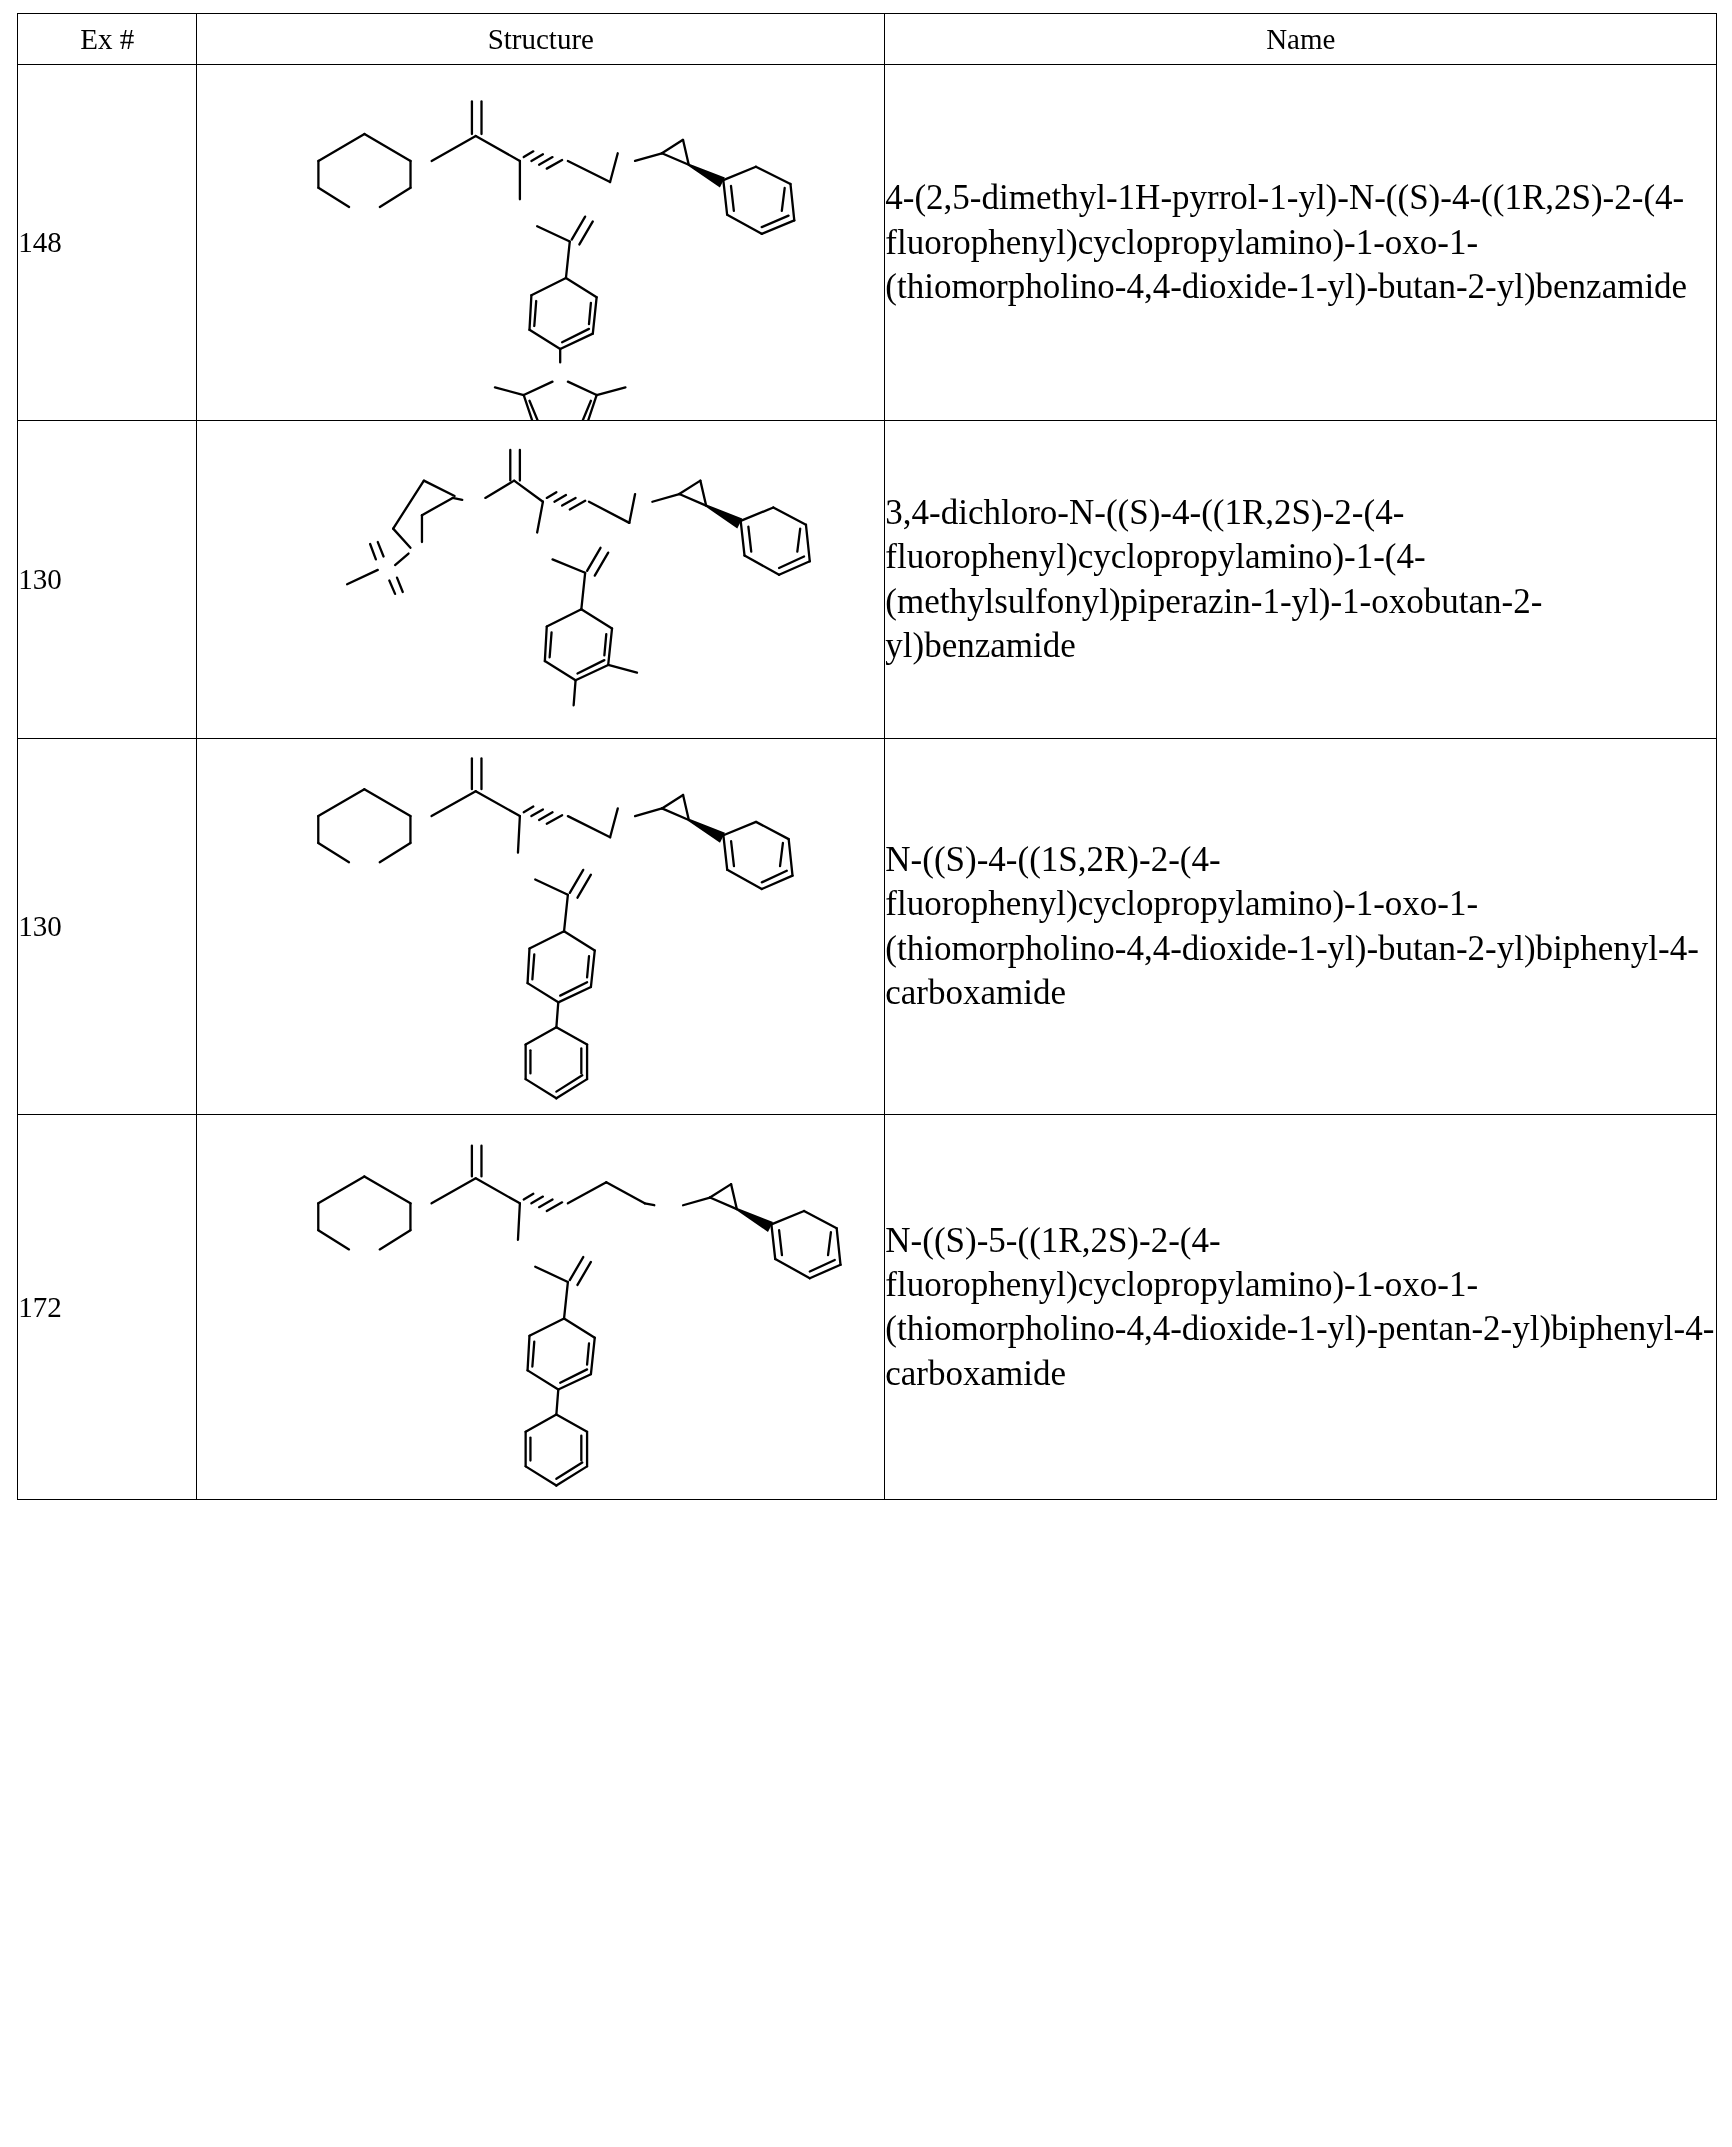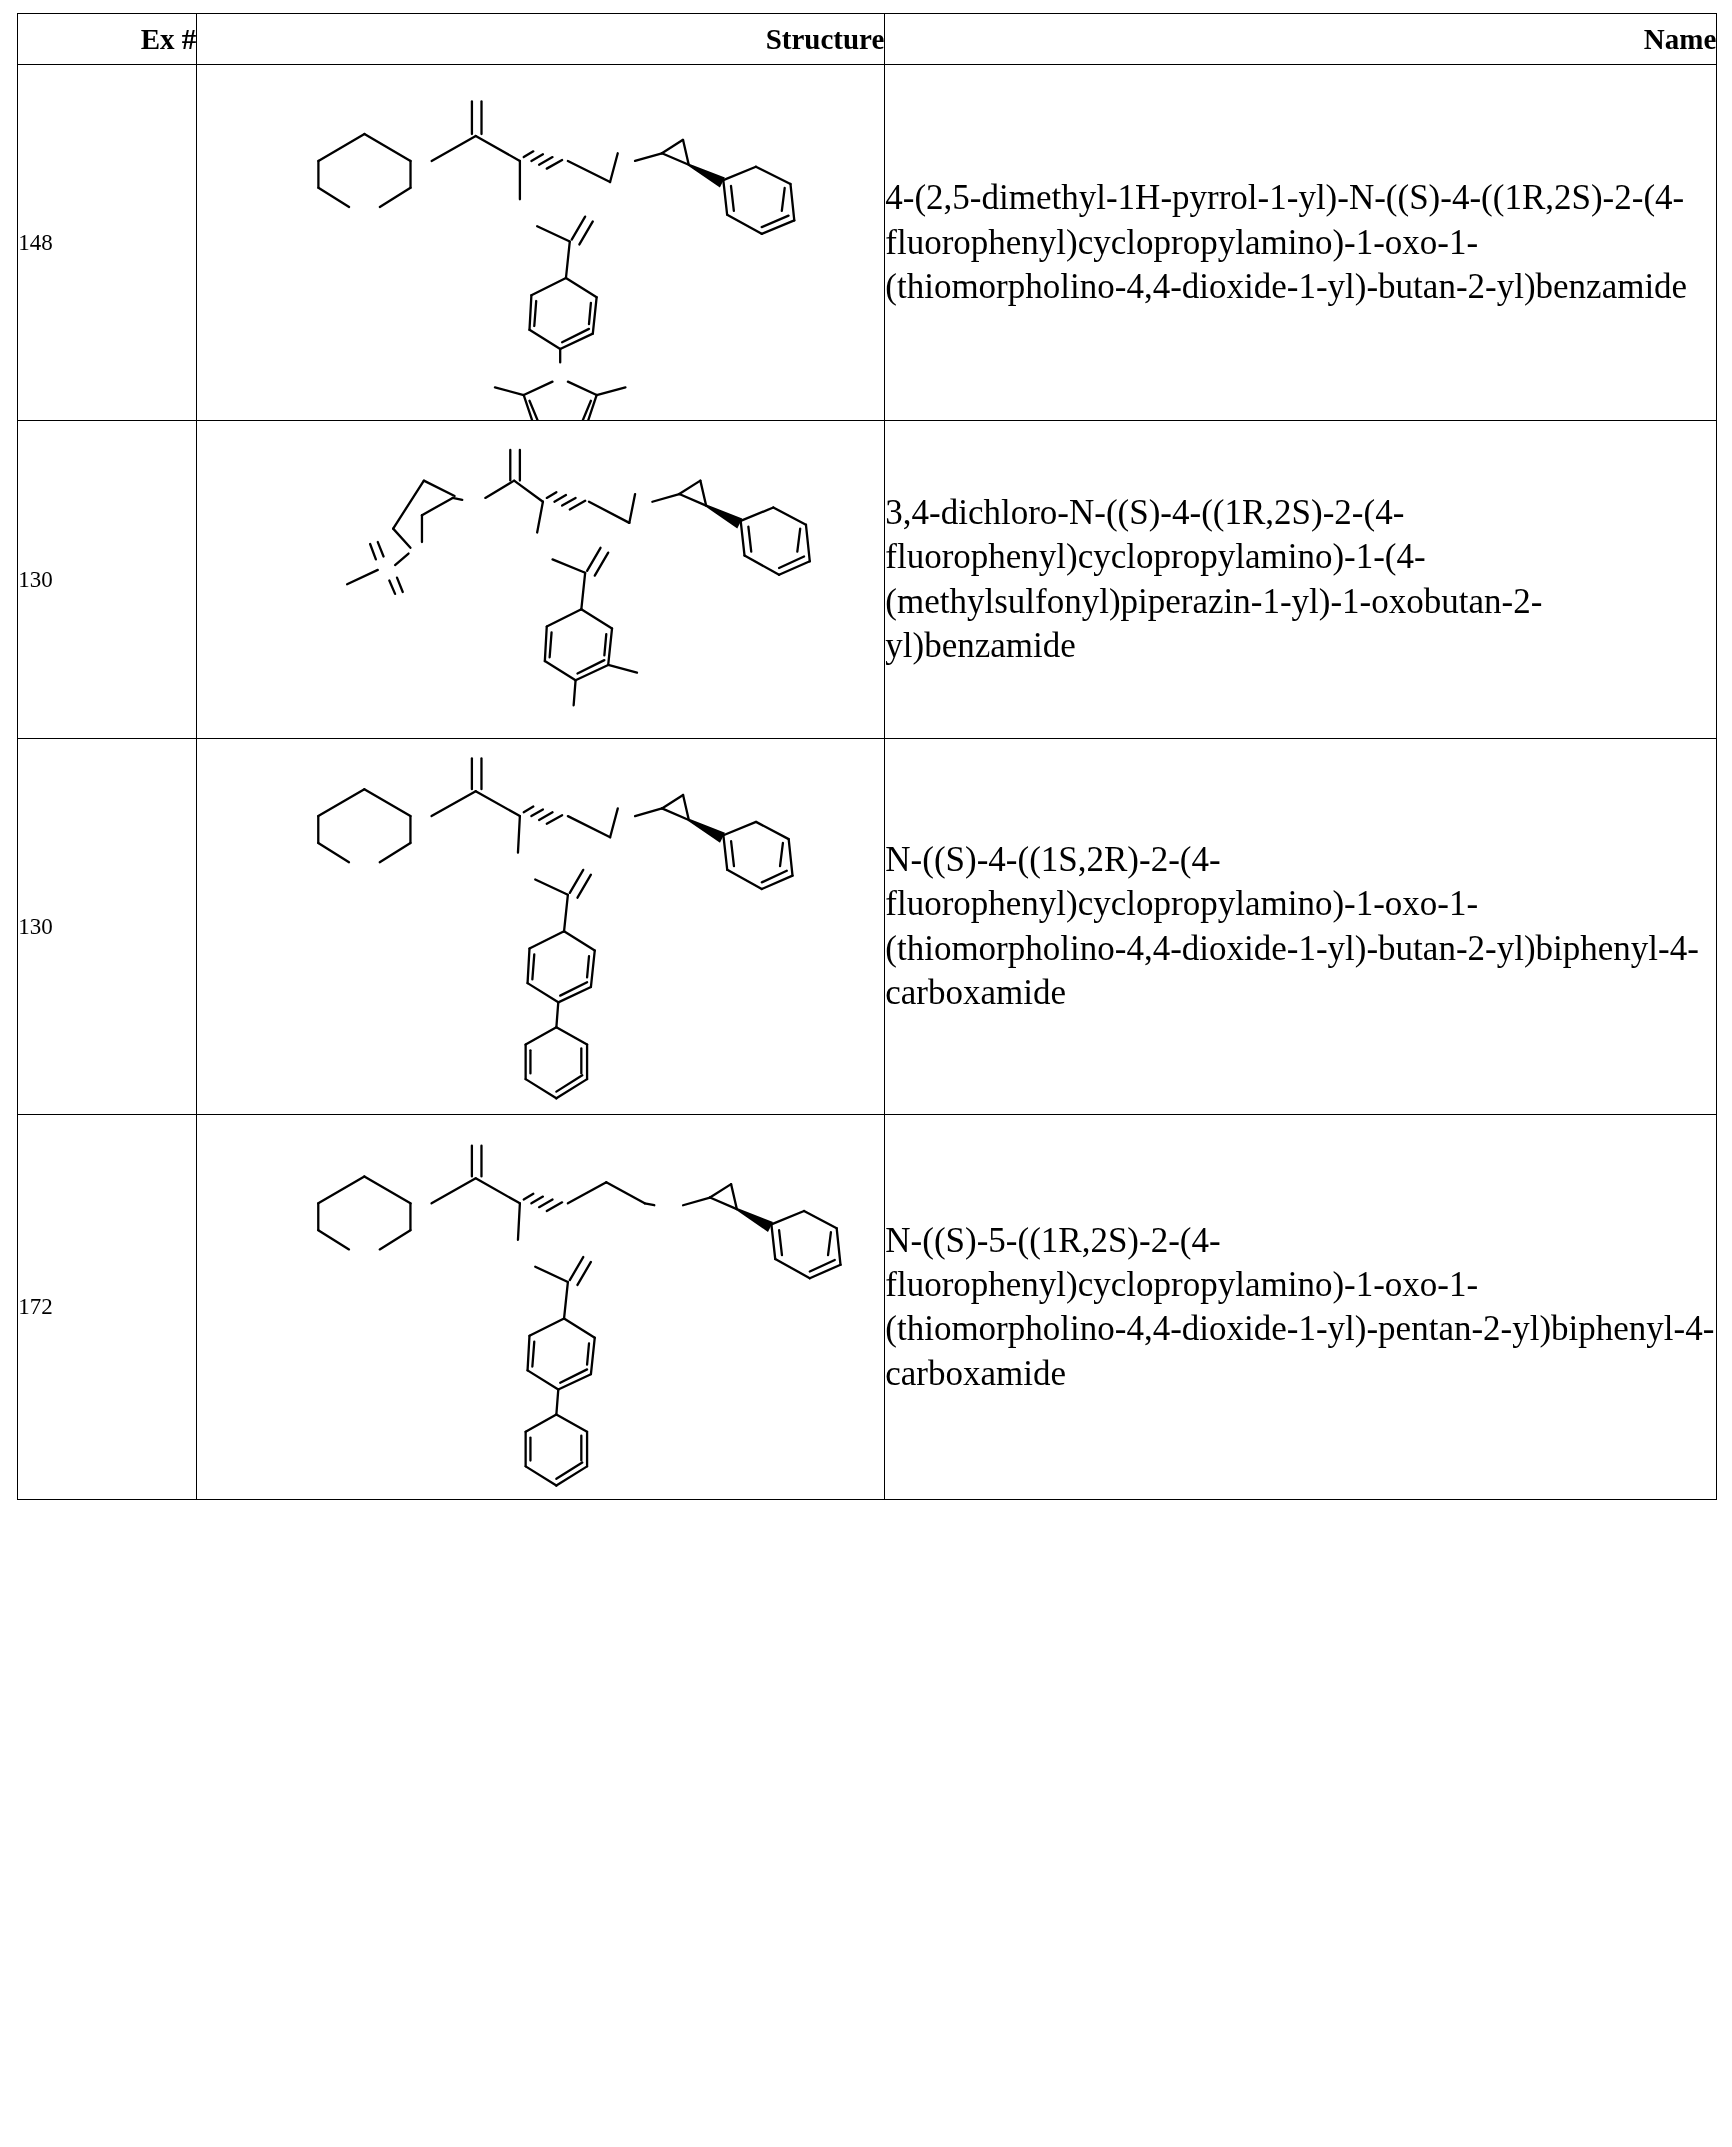--- a/index.html
+++ b/index.html
@@ -26,28 +26,28 @@
     border: 1.9px solid #000000;
     vertical-align: middle;
     padding: 0;
   }
   .col-ex { width: 179px; }
   .col-struct { width: 688px; }
   .col-name { width: 832px; }
 
   thead th {
     height: 50px;
-    text-align: right;
-    font-weight: bold;
+    text-align: center;
+    font-weight: normal;
     font-size: 29px;
     padding-left: 13.4px;
     vertical-align: middle;
   }
   td.ex-cell {
-    font-size: 23px;
+    font-size: 29px;
     padding-left: 25px;
     vertical-align: middle;
   }
   td.name-cell {
     font-size: 35px;
     line-height: 1.27;
     padding: 3.8px 7.7px 3.8px 11.5px;
     vertical-align: middle;
     word-break: break-word;
   }

